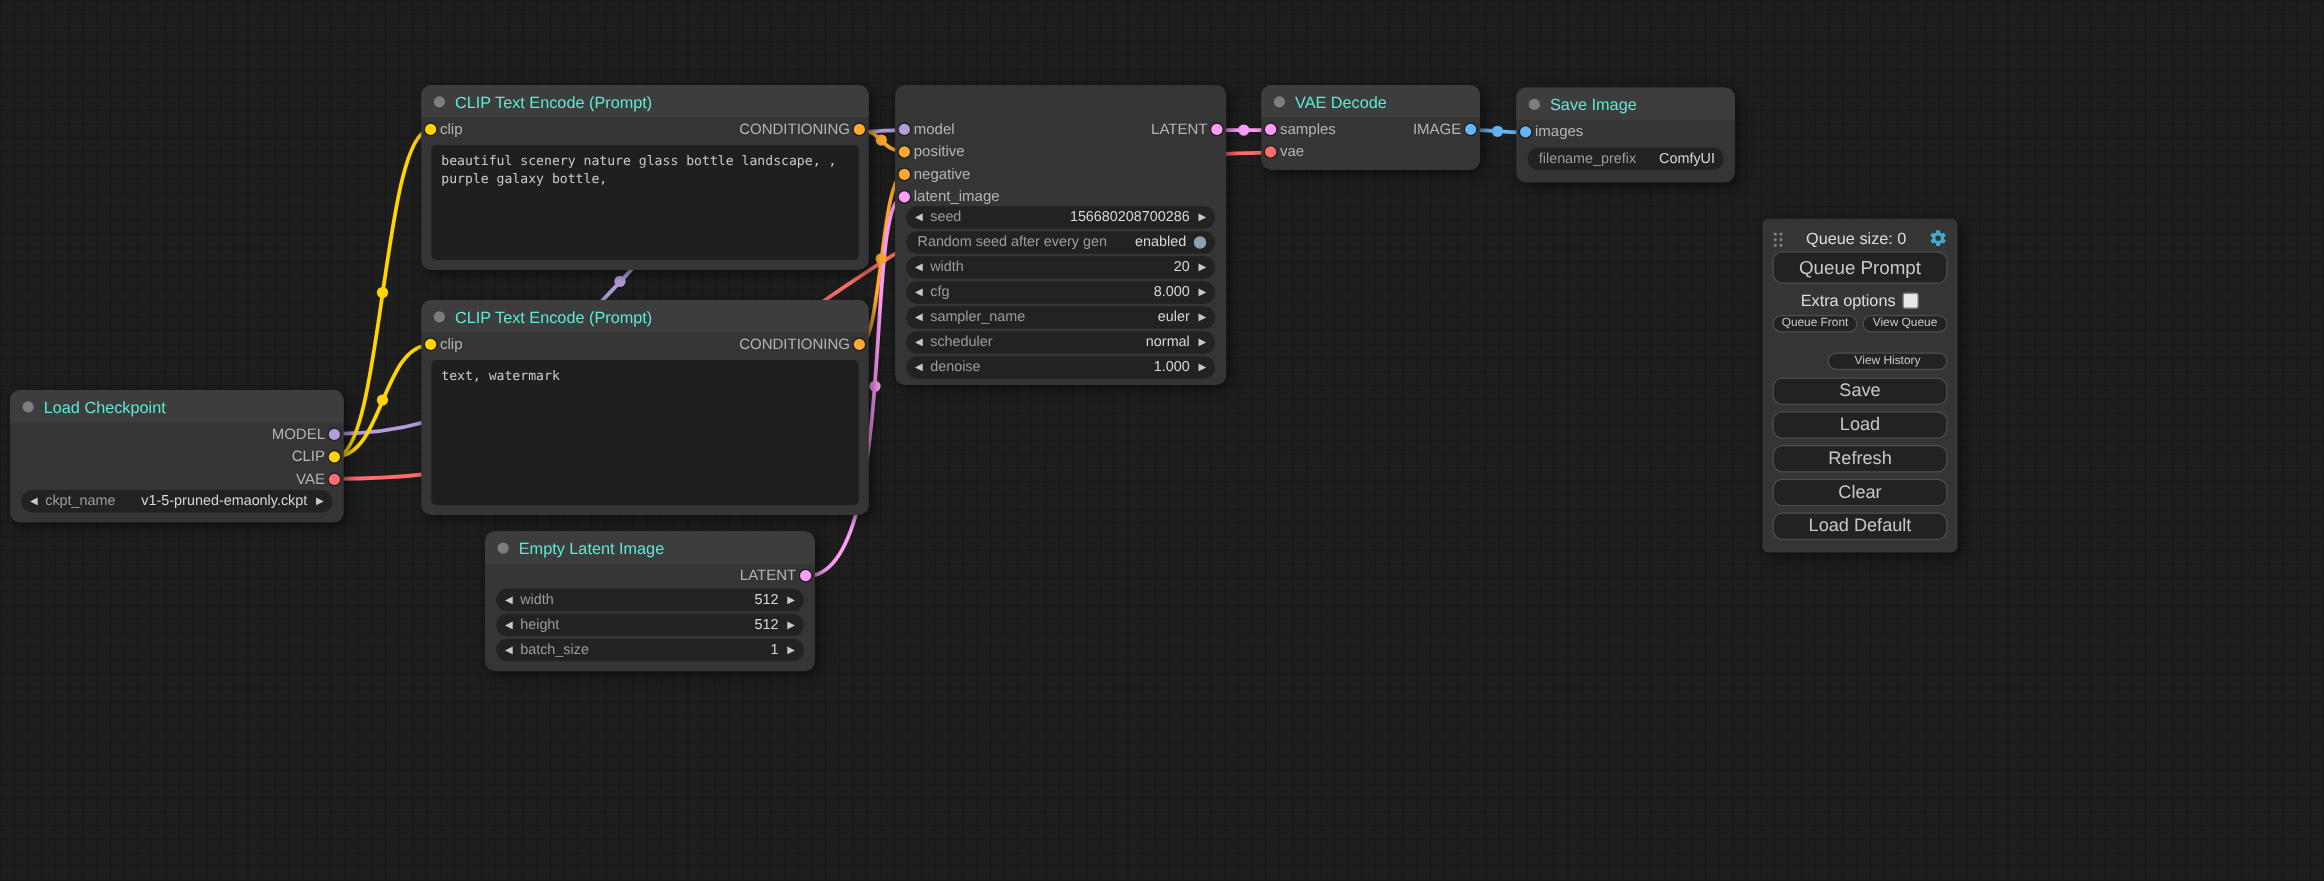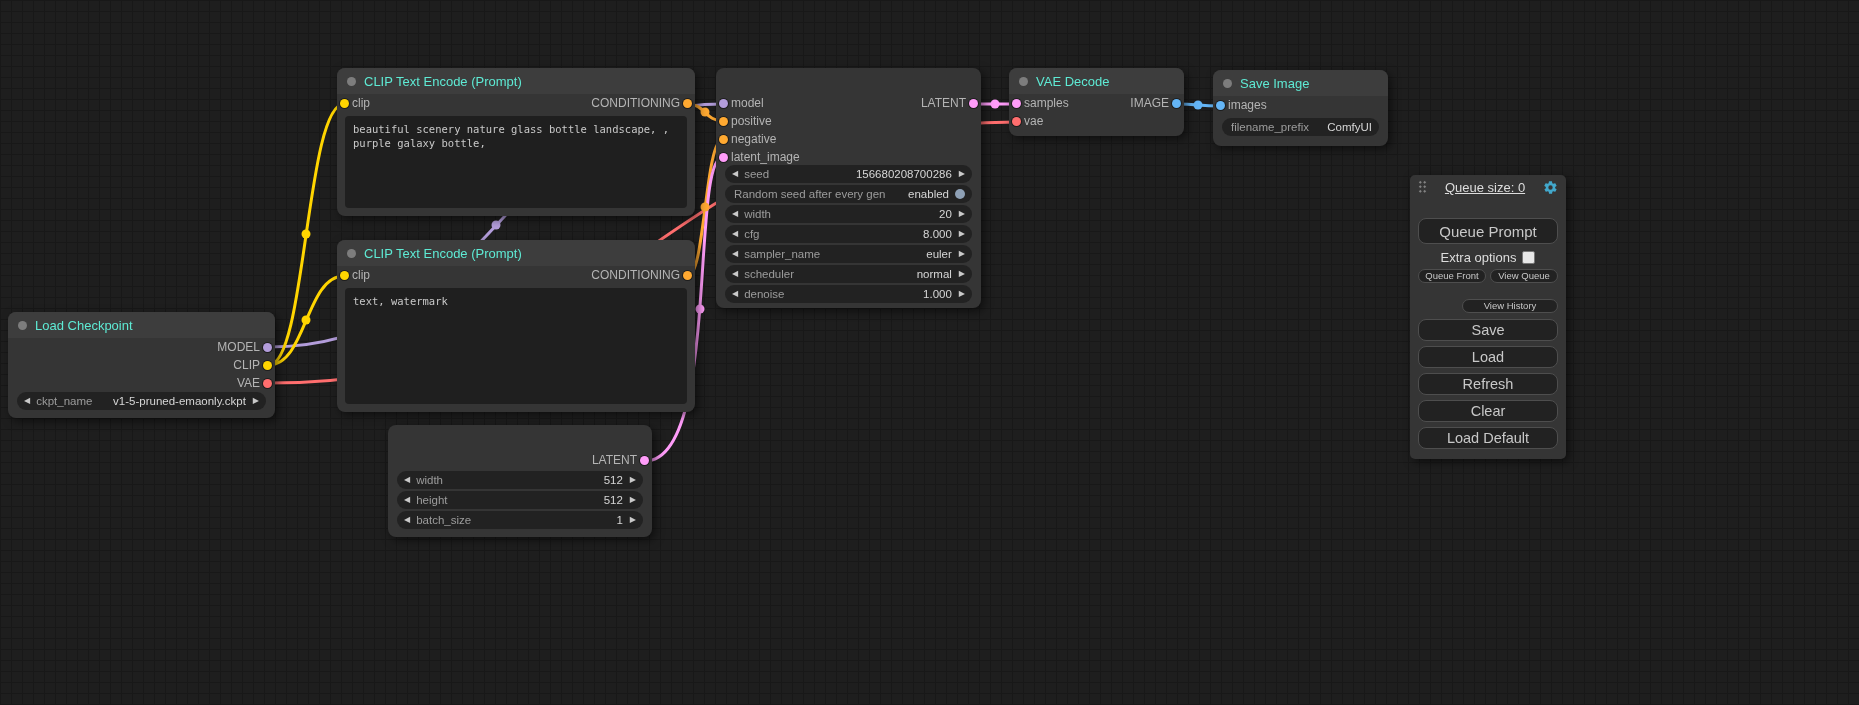--- a/index.html
+++ b/index.html
@@ -55,21 +55,21 @@
 
   .ta{position:absolute;left:8px;right:8px;background:#1f1f1f;border:none;
       border-radius:4px;color:#c9c9c9;font-family:"DejaVu Sans Mono",monospace;
       font-size:10.5px;line-height:1.35;padding:6px 8px;resize:none;
       box-sizing:border-box;outline:none;}
 
   
   .menu{position:absolute;left:1410px;top:175px;width:156px;z-index:5;
         background:#353535;border-radius:5px;box-shadow:3px 3px 10px rgba(0,0,0,.55);
         padding:5px 8px 10px;box-sizing:border-box;color:#ddd;}
-  .menu-header{display:flex;align-items:flex-start;height:18px;margin-bottom:20px;text-decoration:underline;}
+  .menu-header{display:flex;align-items:flex-end;height:18px;margin-bottom:3px;}
   .drag{width:9px;height:13px;cursor:move;flex:none;
         background-image:radial-gradient(#8a8a8a 1.1px,transparent 1.25px);
         background-size:4.5px 4.5px;}
   .qsize{flex:1;text-align:center;font-size:13px;color:#dddddd;}
   .gear{flex:none;cursor:pointer;}
   .btn{display:block;width:100%;background:#222;border:1px solid #4e4e4e;
        border-radius:8px;color:#c8c8c8;font-family:inherit;cursor:pointer;
        box-sizing:border-box;}
   .btn.big{height:26px;font-size:15px;margin:0 0 5px;}
   .extra{display:flex;align-items:center;justify-content:center;gap:6px;
@@ -155,20 +155,24 @@
     <div class="srow" style="top:26px">
       <span class="socket in c-clip"></span>
       <span class="lab-in">clip</span>
       <span class="lab-out">CONDITIONING</span>
       <span class="socket out c-cond"></span>
     </div>
     <textarea class="ta" style="top: 48px; bottom: 8px;">text, watermark</textarea>
   </div>
 
   <div class="node" style="left:388px;top:425px;width:264px;height:112px">
+    <div class="ntitle">
+      <span class="ndot"></span>
+      <span class="ntext">Empty Latent Image</span>
+    </div>
     <div class="srow" style="top:26px">
       <span class="lab-out">LATENT</span>
       <span class="socket out c-latent"></span>
     </div>
     <div class="widget" style="top:46px">
       <span class="arr l"></span>
       <span class="wl">width</span>
       <span class="wv">512</span>
       <span class="arr r"></span>
     </div>

